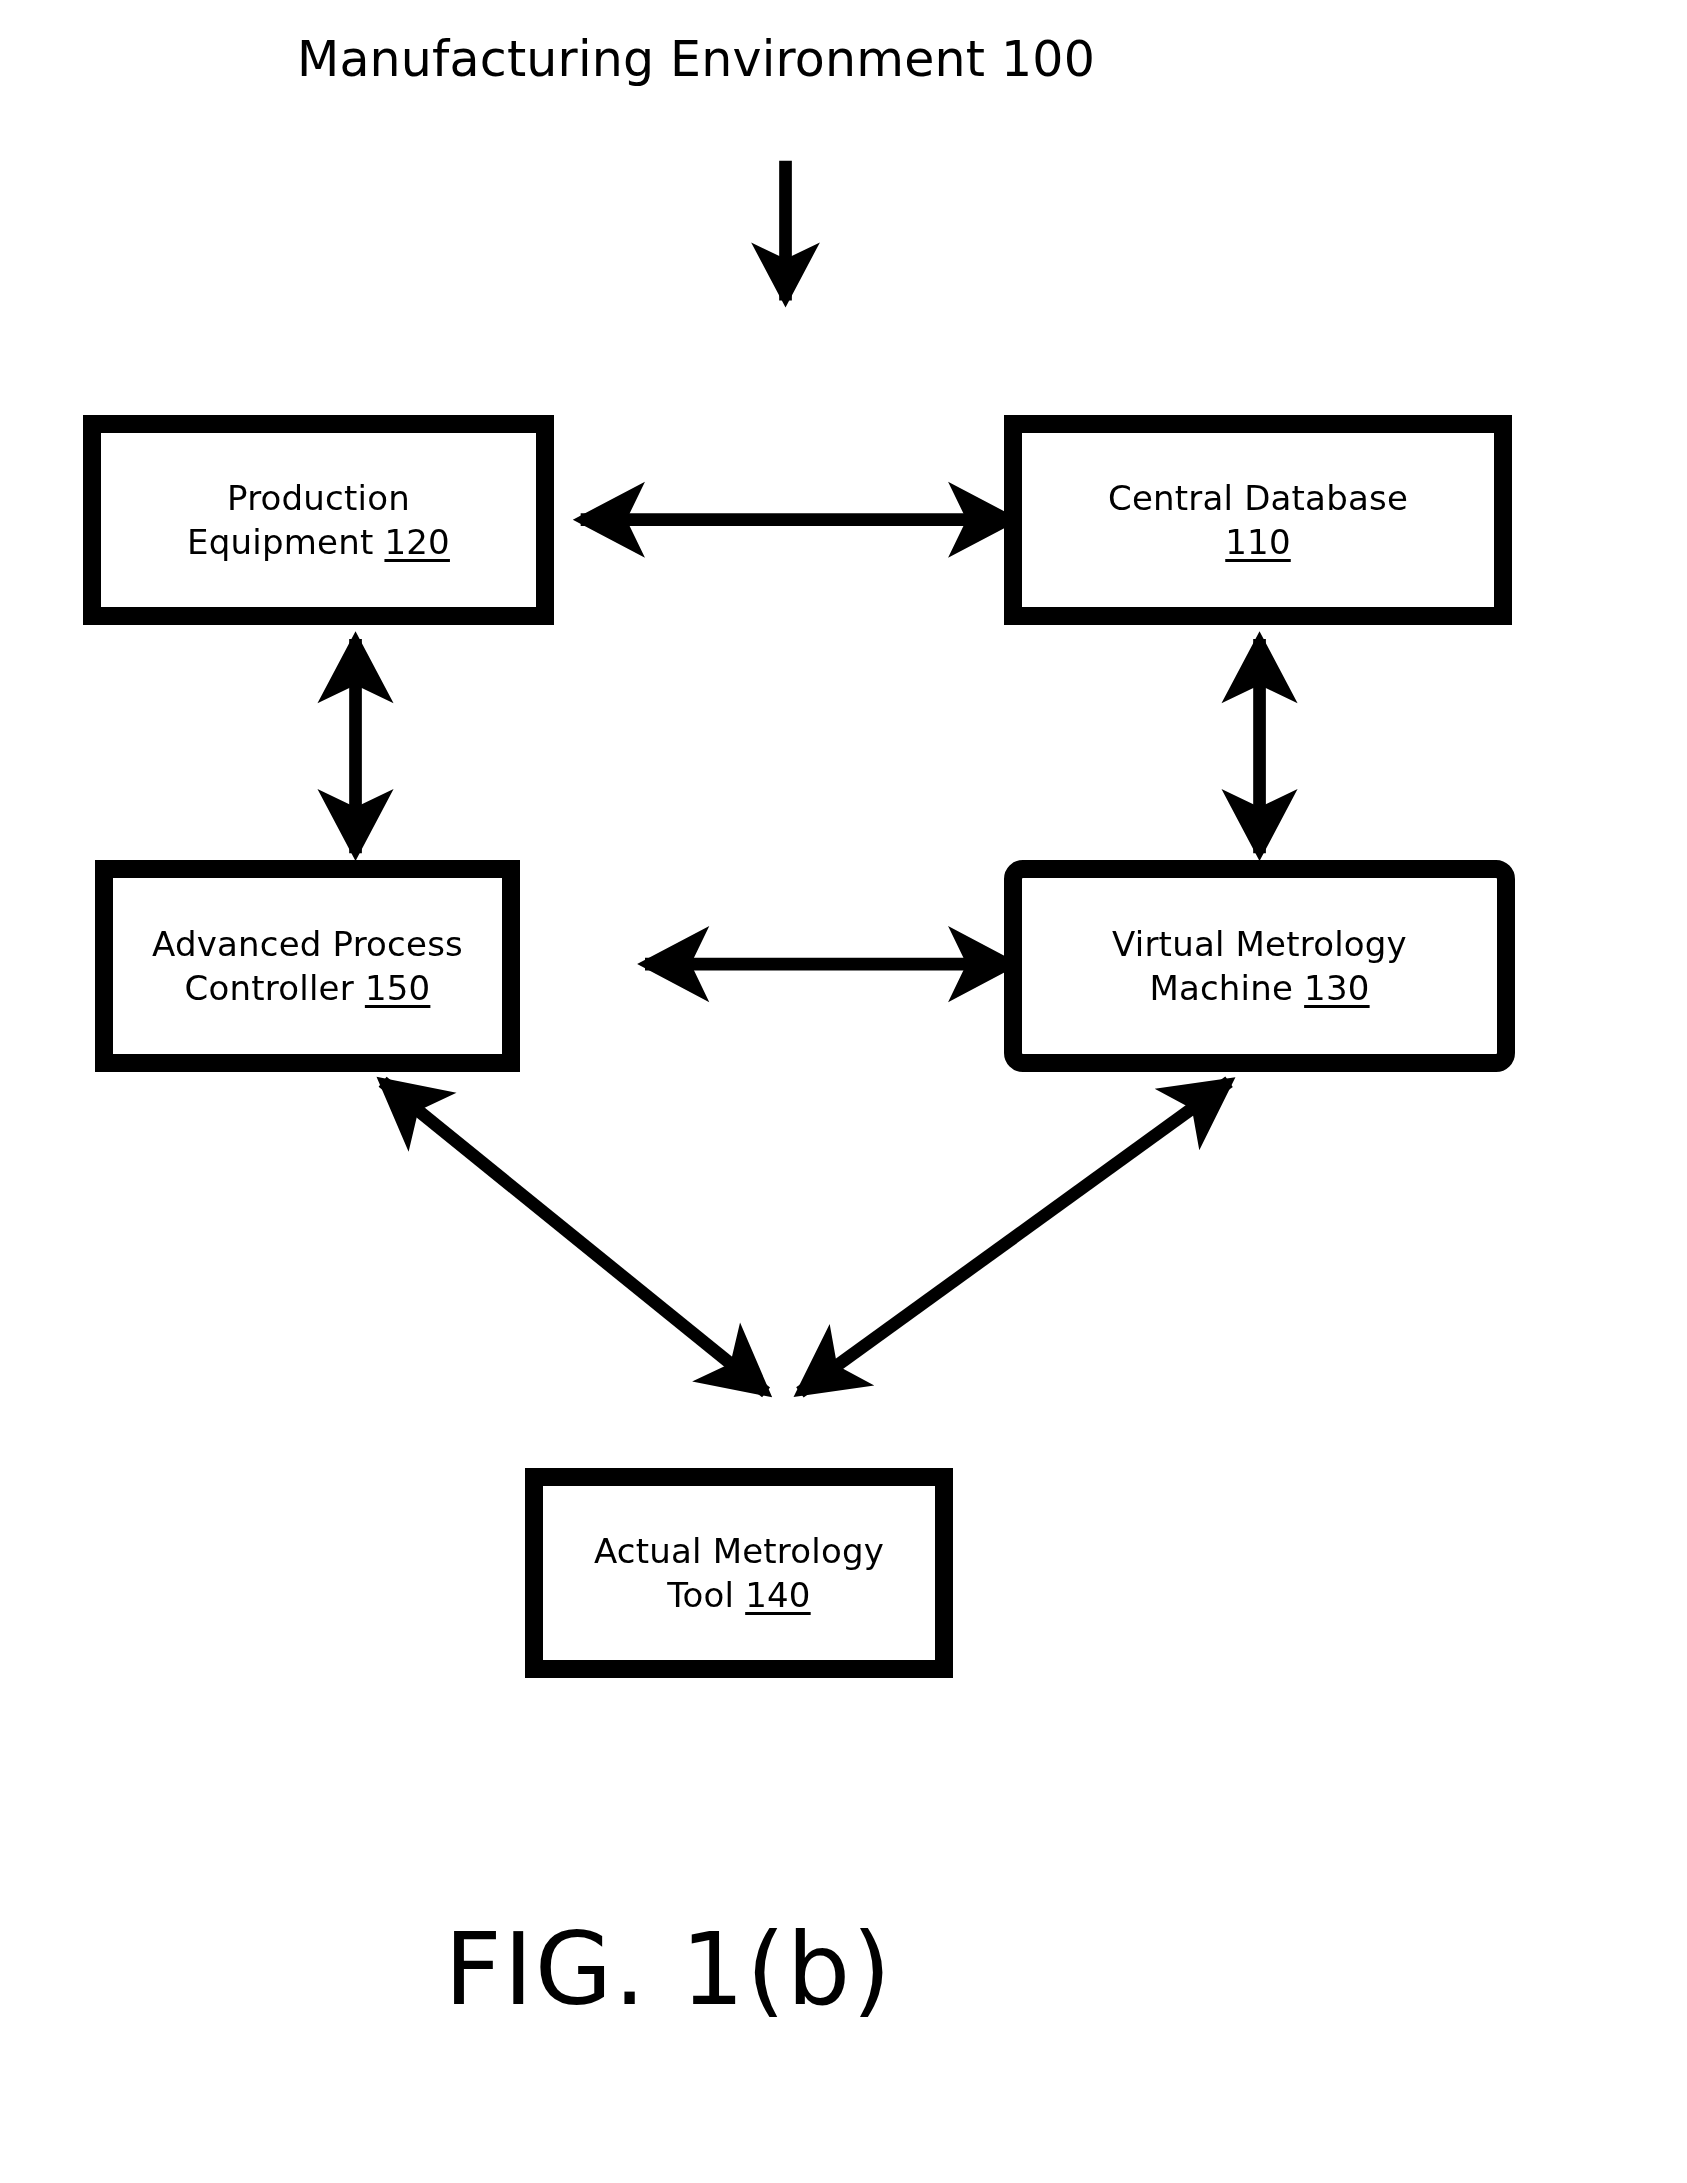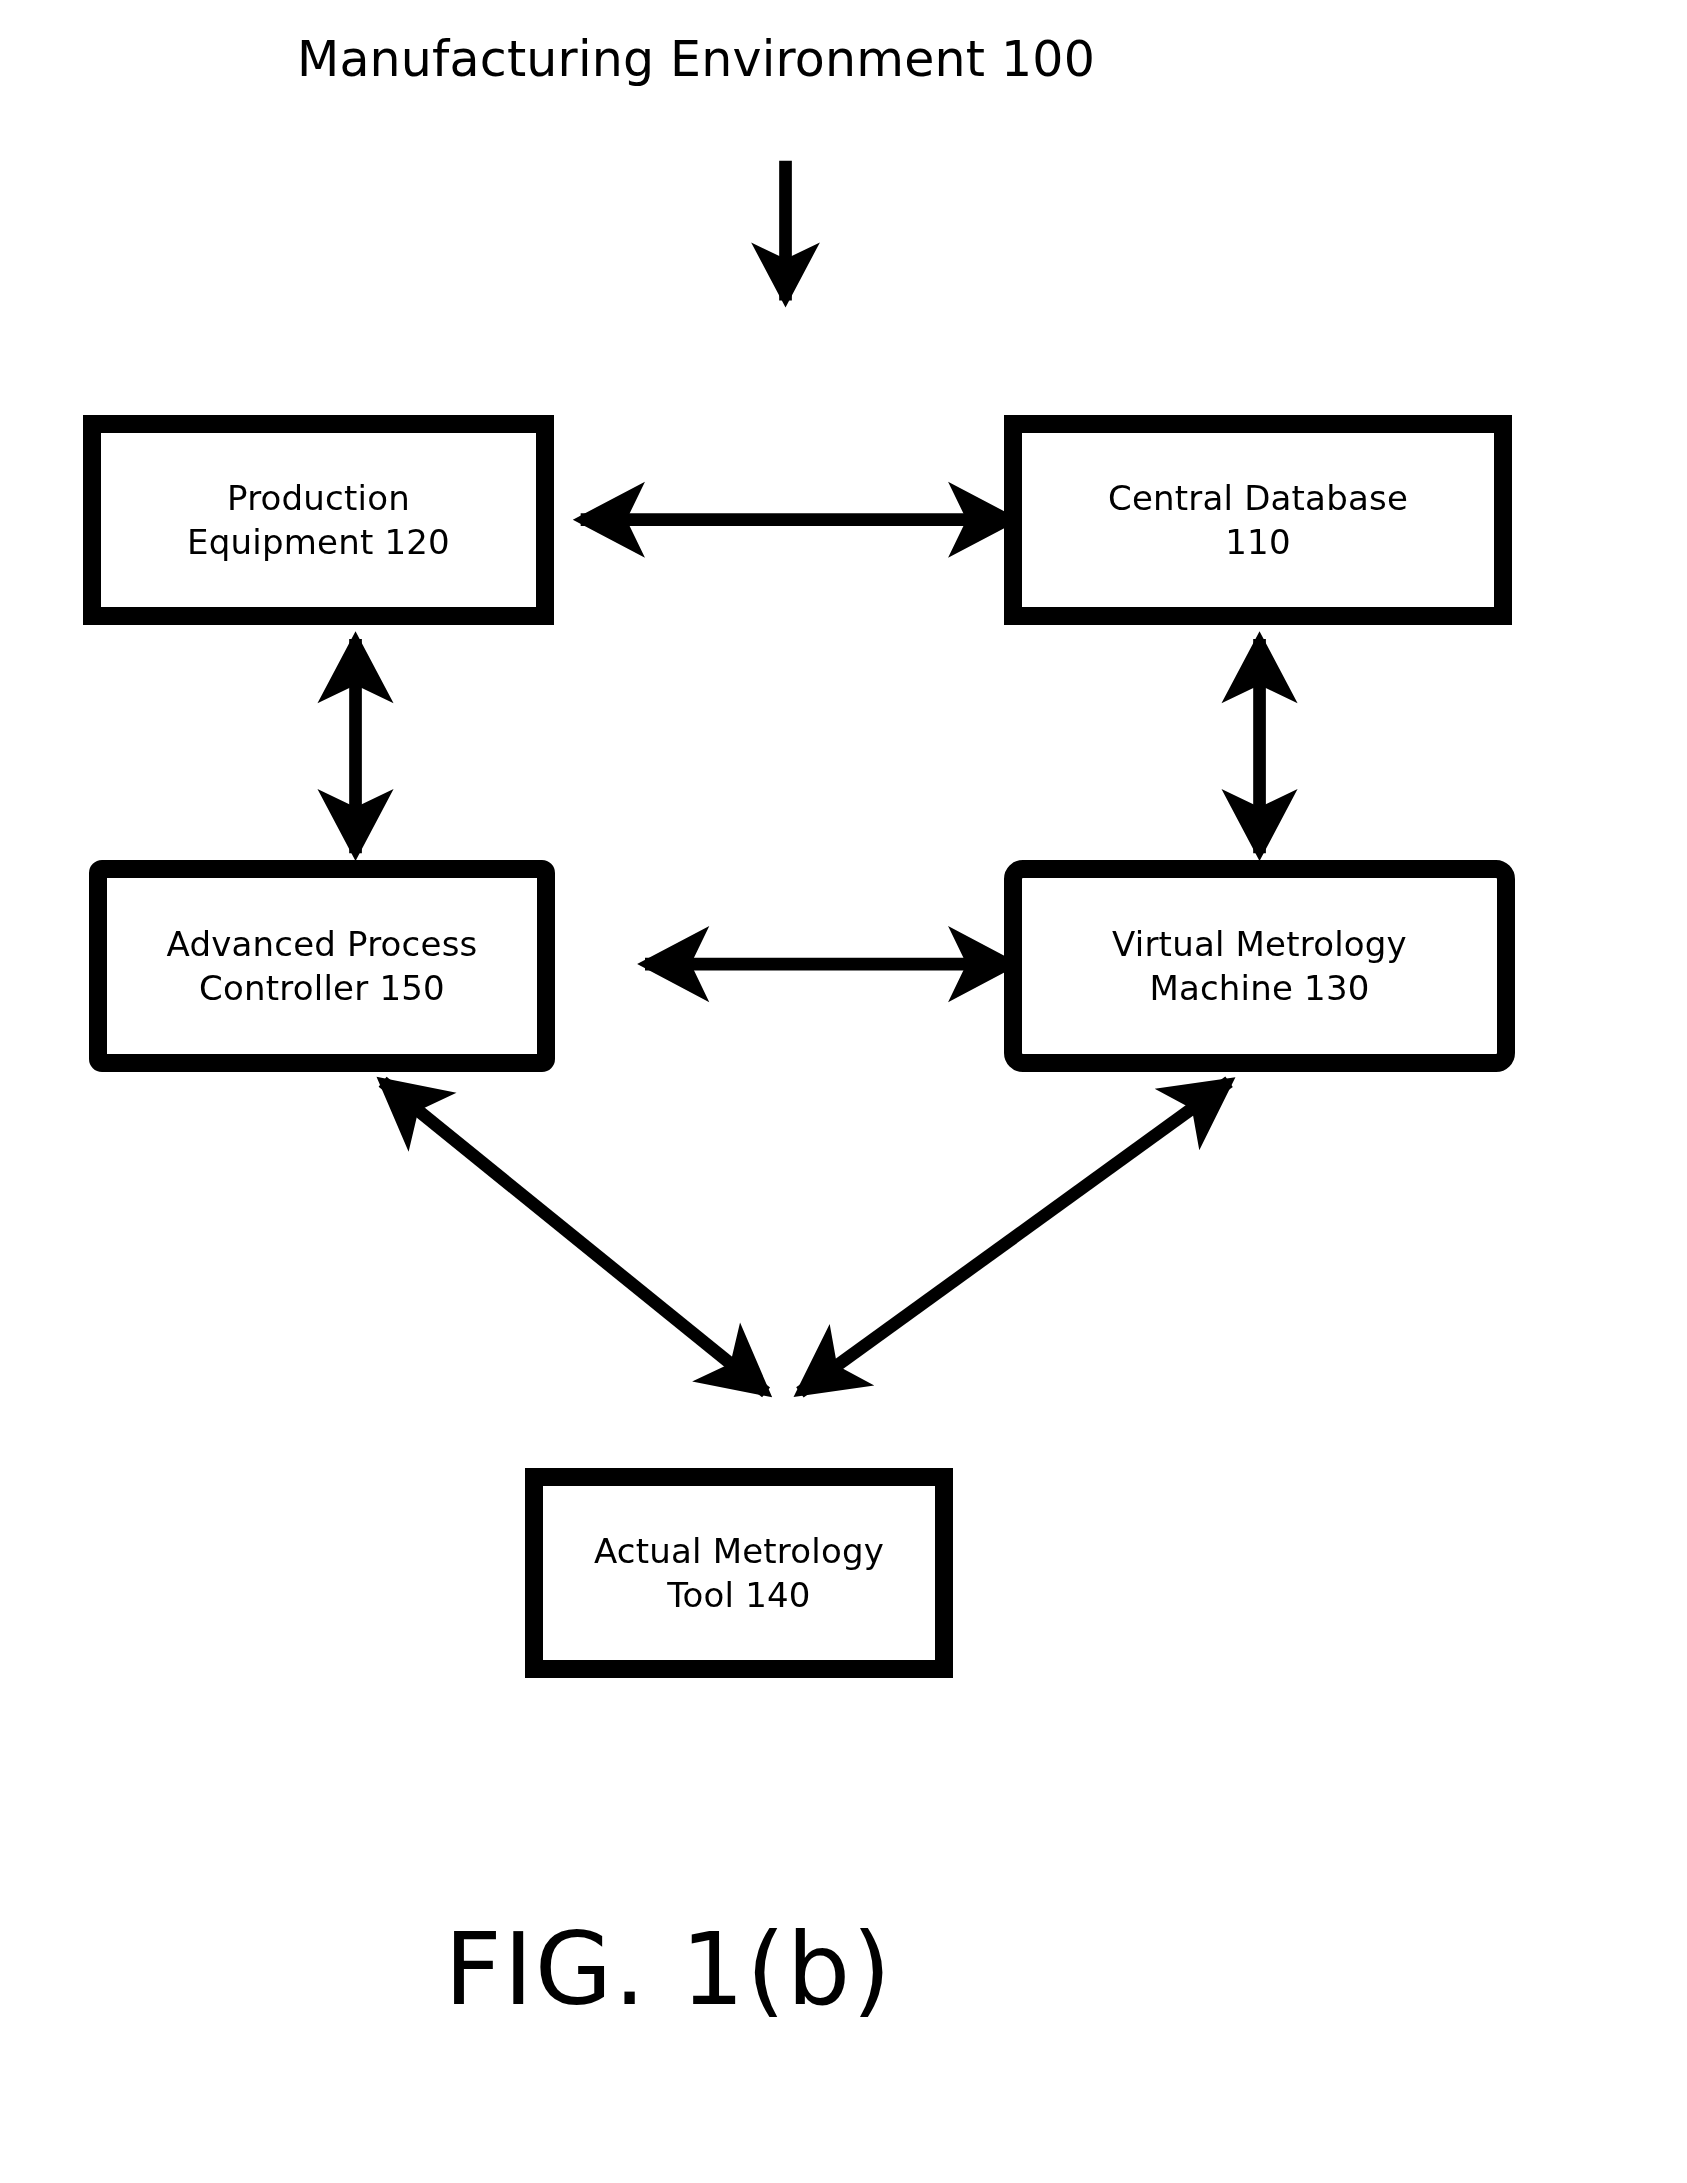--- a/index.html
+++ b/index.html
@@ -68,28 +68,29 @@
     width: 100%;
     text-align: center;
     font-size: 34px;
     line-height: 1.30;
     font-weight: 400;
     letter-spacing: 0.2px;
     padding: 0 6.8px;
     box-sizing: border-box;
   }
   .node-label .ref {
+    text-decoration: underline;
     text-underline-offset: 5.1px;
     text-decoration-thickness: 2.5px;
   }
 
   
   #node-production-equipment { left: 83px;  top: 415px;  width: 471px; height: 210px; }
   #node-central-database     { left: 1004px; top: 415px;  width: 508px; height: 210px; }
-  #node-advanced-process-controller { left: 89px;  top: 860px; width: 466px; height: 212px; border-radius: 13px; }
+  #node-advanced-process-controller { left: 95px;  top: 860px; width: 425px; height: 212px; }
   #node-virtual-metrology-machine   { left: 1004px; top: 860px; width: 511px; height: 212px; border-radius: 19px; }
   #node-actual-metrology-tool       { left: 525px;  top: 1468px; width: 428px; height: 210px; }
 
   
   .fig-caption {
     position: absolute;
     left: 0;
     top: 1920px;
     width: 1337px;
     text-align: center;

